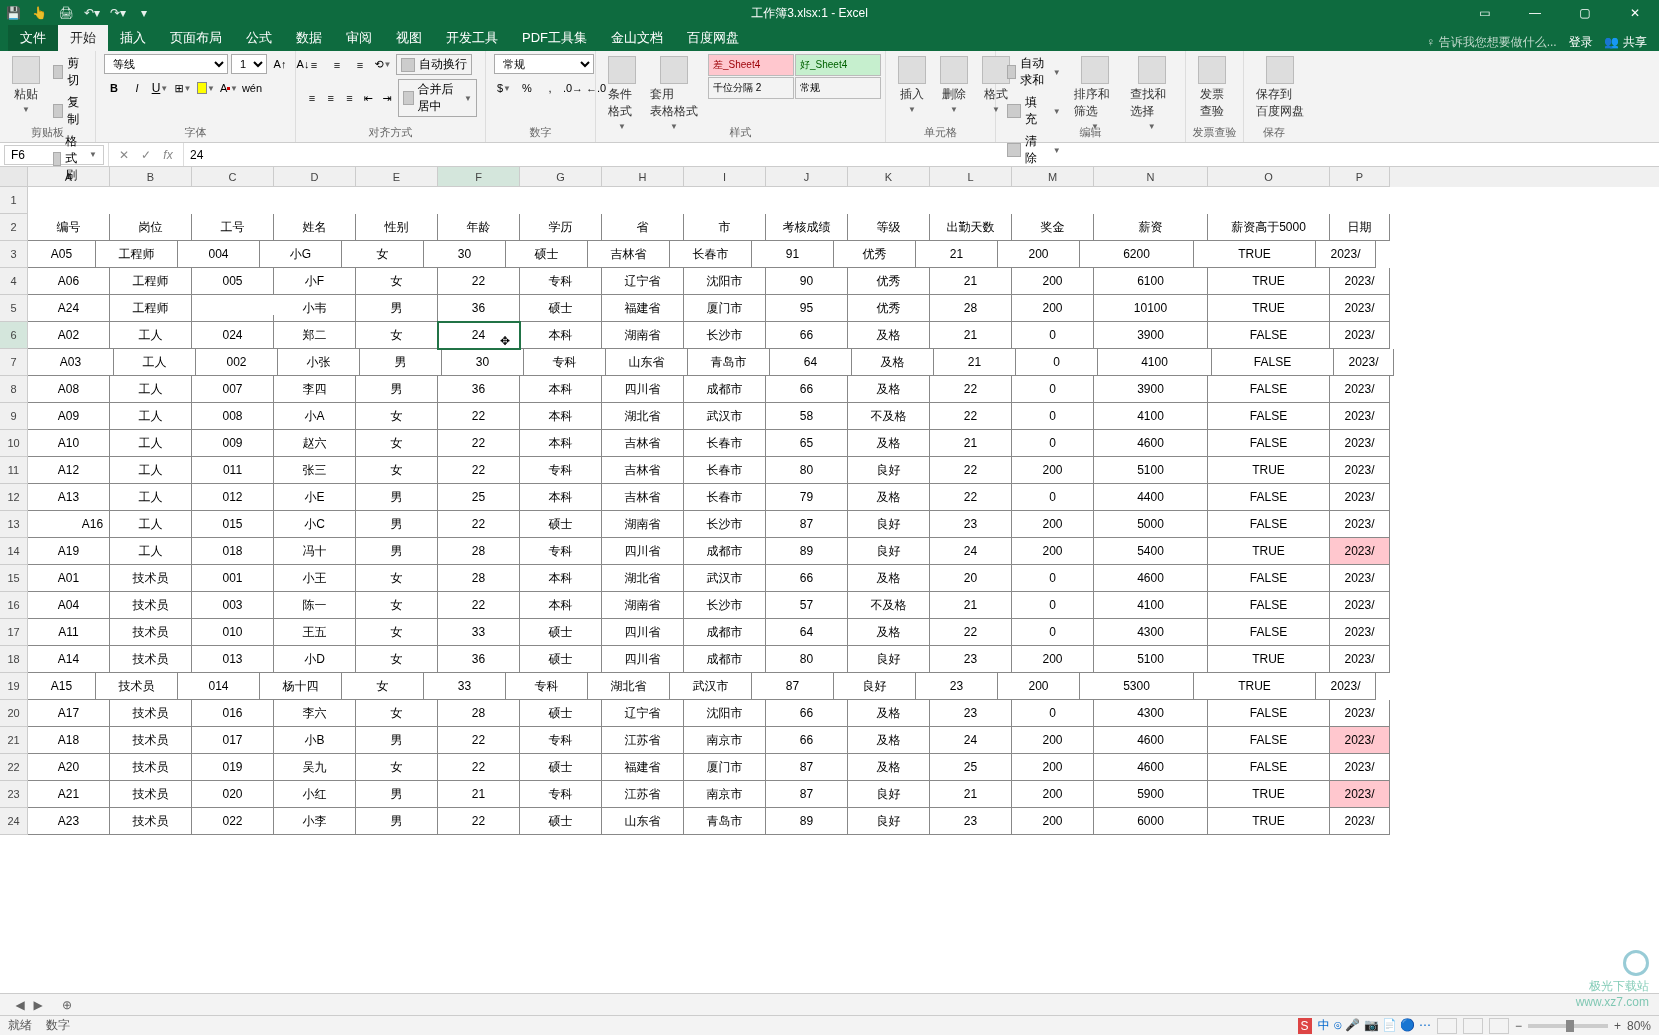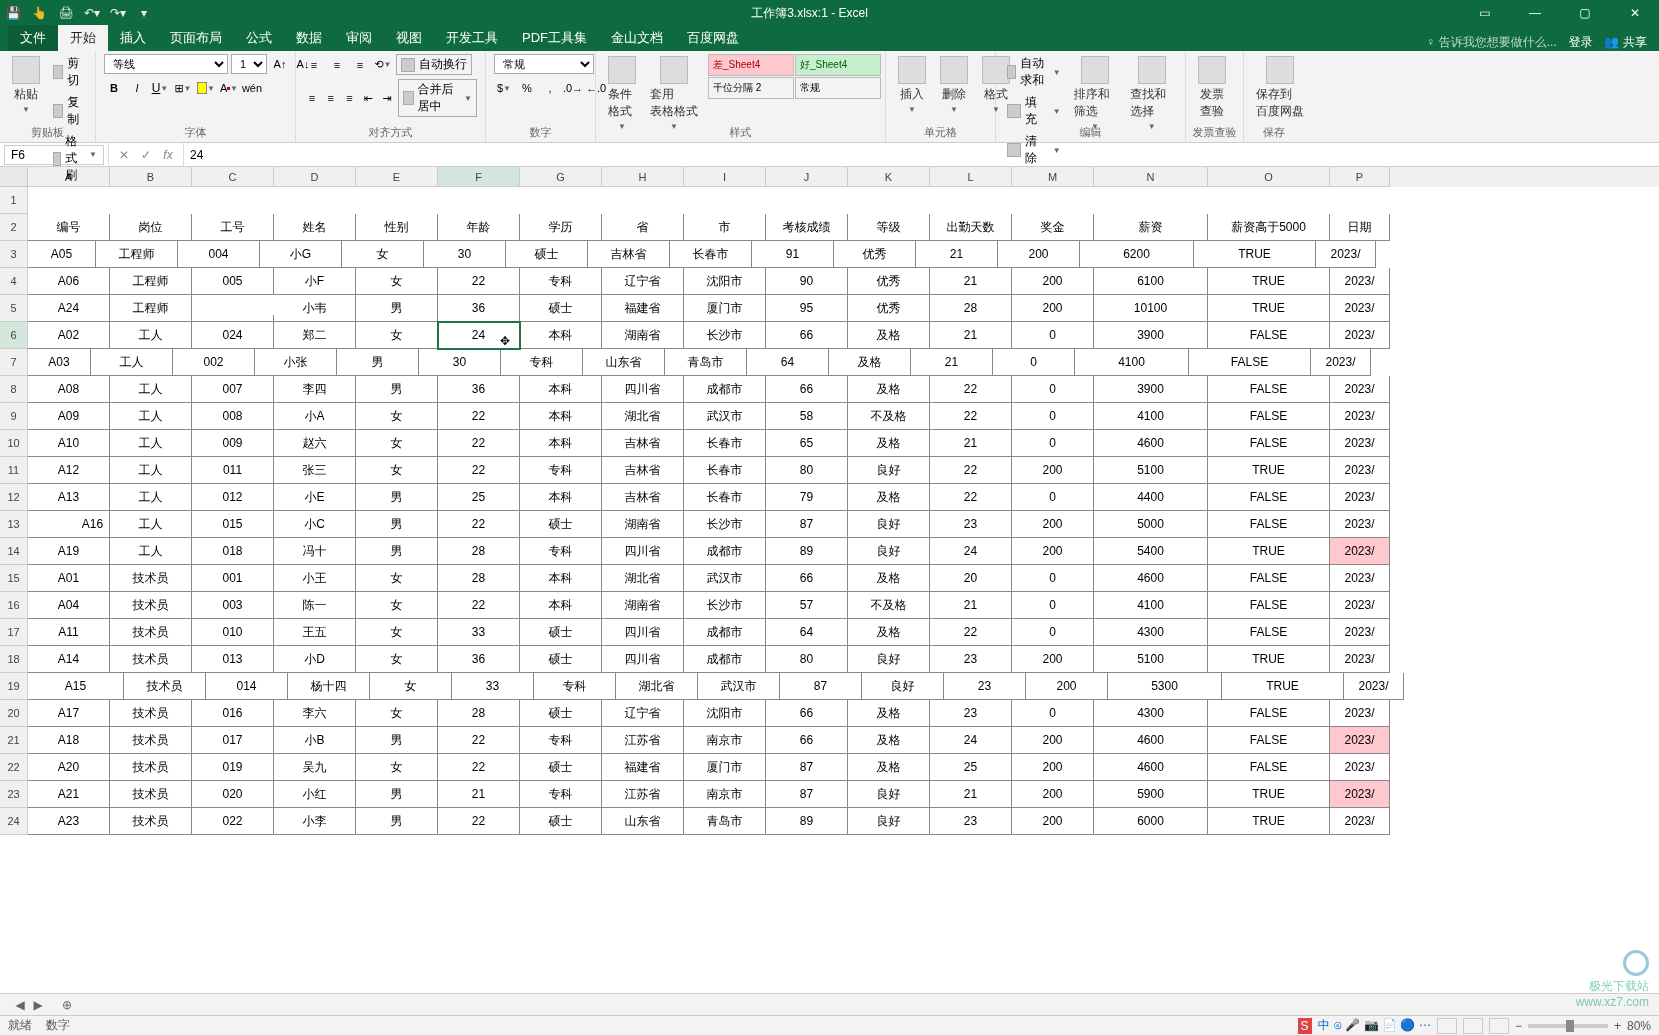--- a/index.html
+++ b/index.html
@@ -432,21 +432,21 @@
         <div class="cell table-bd" style="width: 82px;">66</div>
         <div class="cell table-bd" style="width: 82px;">及格</div>
         <div class="cell table-bd" style="width: 82px;">21</div>
         <div class="cell table-bd" style="width: 82px;">0</div>
         <div class="cell table-bd" style="width: 114px;">3900</div>
         <div class="cell table-bd" style="width: 122px;">FALSE</div>
         <div class="cell table-bd" style="width: 60px;">2023/</div>
       </div>
       <div class="grid-row">
         <div class="row-hdr">7</div>
-        <div class="cell table-bd" style="width: 63px;">A03</div>
+        <div class="cell table-bd" style="width: 86px;">A03</div>
         <div class="cell table-bd" style="width: 82px;">工人</div>
         <div class="cell table-bd" style="width: 82px;">002</div>
         <div class="cell table-bd" style="width: 82px;">小张</div>
         <div class="cell table-bd" style="width: 82px;">男</div>
         <div class="cell table-bd" style="width: 82px;">30</div>
         <div class="cell table-bd" style="width: 82px;">专科</div>
         <div class="cell table-bd" style="width: 82px;">山东省</div>
         <div class="cell table-bd" style="width: 82px;">青岛市</div>
         <div class="cell table-bd" style="width: 82px;">64</div>
         <div class="cell table-bd" style="width: 82px;">及格</div>
@@ -660,21 +660,21 @@
         <div class="cell table-bd" style="width: 82px;">80</div>
         <div class="cell table-bd" style="width: 82px;">良好</div>
         <div class="cell table-bd" style="width: 82px;">23</div>
         <div class="cell table-bd" style="width: 82px;">200</div>
         <div class="cell table-bd" style="width: 114px;">5100</div>
         <div class="cell table-bd" style="width: 122px;">TRUE</div>
         <div class="cell table-bd" style="width: 60px;">2023/</div>
       </div>
       <div class="grid-row">
         <div class="row-hdr">19</div>
-        <div class="cell table-bd" style="width: 96px;">A15</div>
+        <div class="cell table-bd" style="width: 68px;">A15</div>
         <div class="cell table-bd" style="width: 82px;">技术员</div>
         <div class="cell table-bd" style="width: 82px;">014</div>
         <div class="cell table-bd" style="width: 82px;">杨十四</div>
         <div class="cell table-bd" style="width: 82px;">女</div>
         <div class="cell table-bd" style="width: 82px;">33</div>
         <div class="cell table-bd" style="width: 82px;">专科</div>
         <div class="cell table-bd" style="width: 82px;">湖北省</div>
         <div class="cell table-bd" style="width: 82px;">武汉市</div>
         <div class="cell table-bd" style="width: 82px;">87</div>
         <div class="cell table-bd" style="width: 82px;">良好</div>

